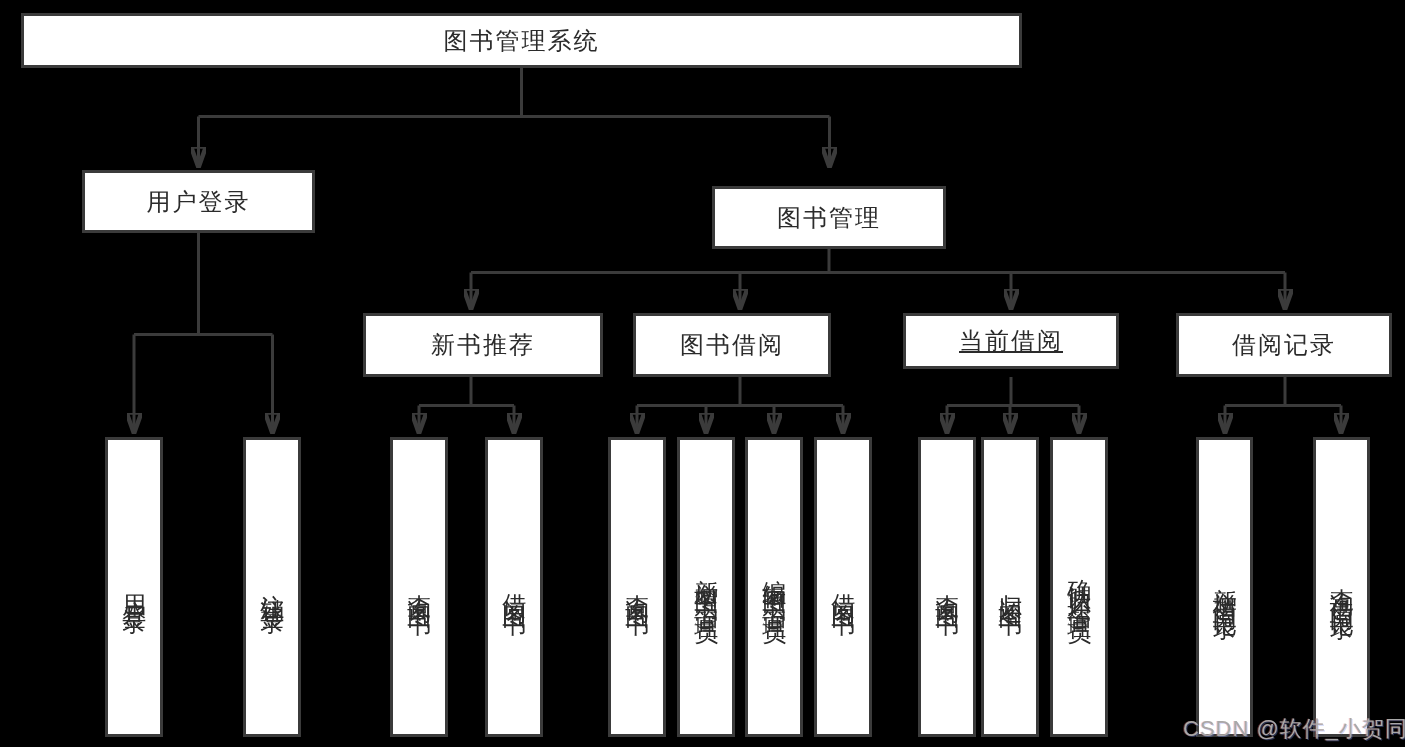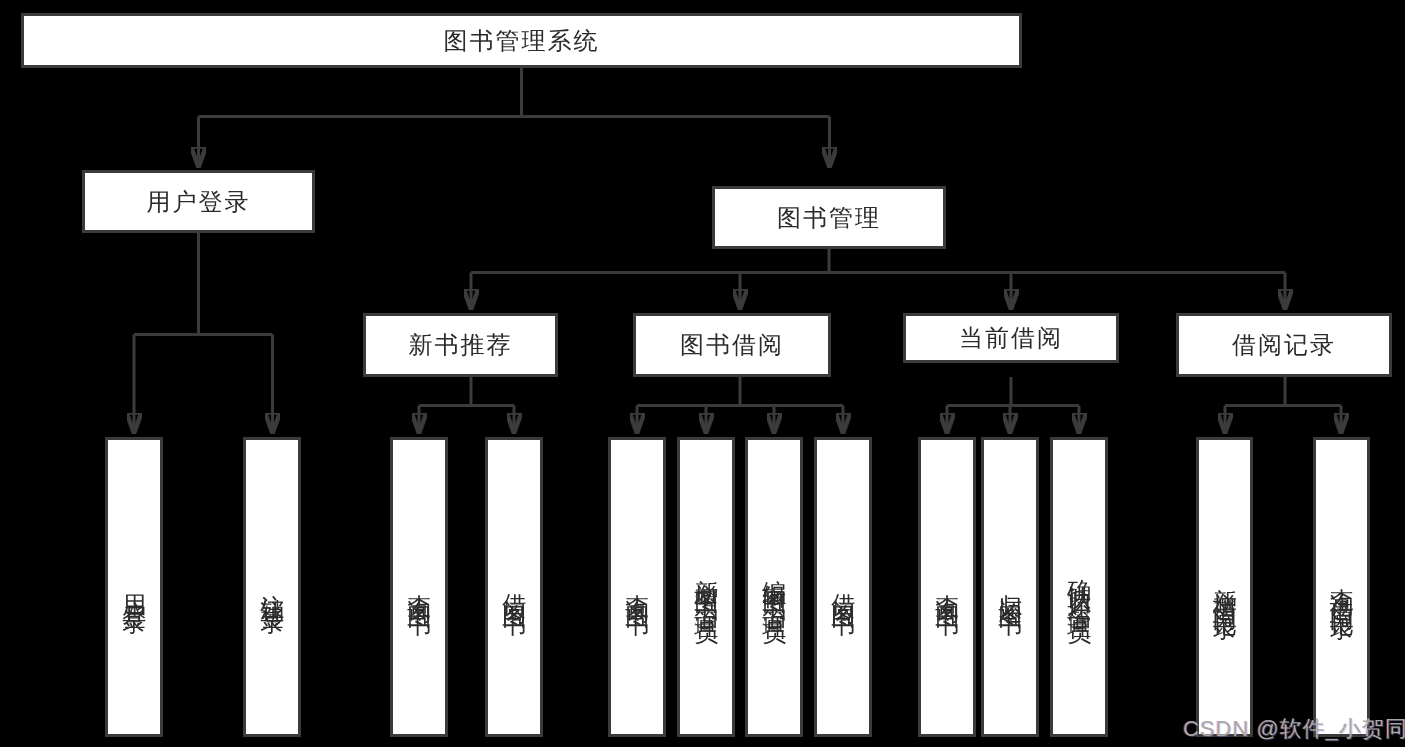--- a/index.html
+++ b/index.html
@@ -35,23 +35,23 @@
     font-size: 24px;
     letter-spacing: 6px;
     line-height: 1.1;
     color: #2b2b2b;
   }
   .leaf { width: 58px; top: 437px; height: 300px; }
 
   #n-root      { left: 21px;   top: 13px;  width: 1001px; height: 55px; }
   #n-user-login{ left: 82px;   top: 170px; width: 233px;  height: 63px; }
   #n-book-mgmt { left: 712px;  top: 170px; width: 234px;  height: 63px; margin-top: 16px; }
-  #n-new-book  { left: 363px;  top: 313px; width: 195px;  height: 64px; text-align: right; }
+  #n-new-book  { left: 363px;  top: 313px; width: 240px;  height: 64px; text-align: right; }
   #n-borrow    { left: 633px;  top: 313px; width: 198px;  height: 64px; }
-  #n-current   { left: 903px;  top: 313px; width: 216px;  height: 50px; }
+  #n-current   { left: 903px;  top: 313px; width: 216px;  height: 56px; text-decoration: underline; }
   #n-records   { left: 1176px; top: 313px; width: 216px;  height: 64px; }
 
   #lf-ul-0 { left: 105px; }
   #lf-ul-1 { left: 243px; }
   #lf-nb-0 { left: 390px; }
   #lf-nb-1 { left: 485px; }
   #lf-bb-0 { left: 608px; }
   #lf-bb-1 { left: 677px; }
   #lf-bb-2 { left: 745px; }
   #lf-bb-3 { left: 814px; }

